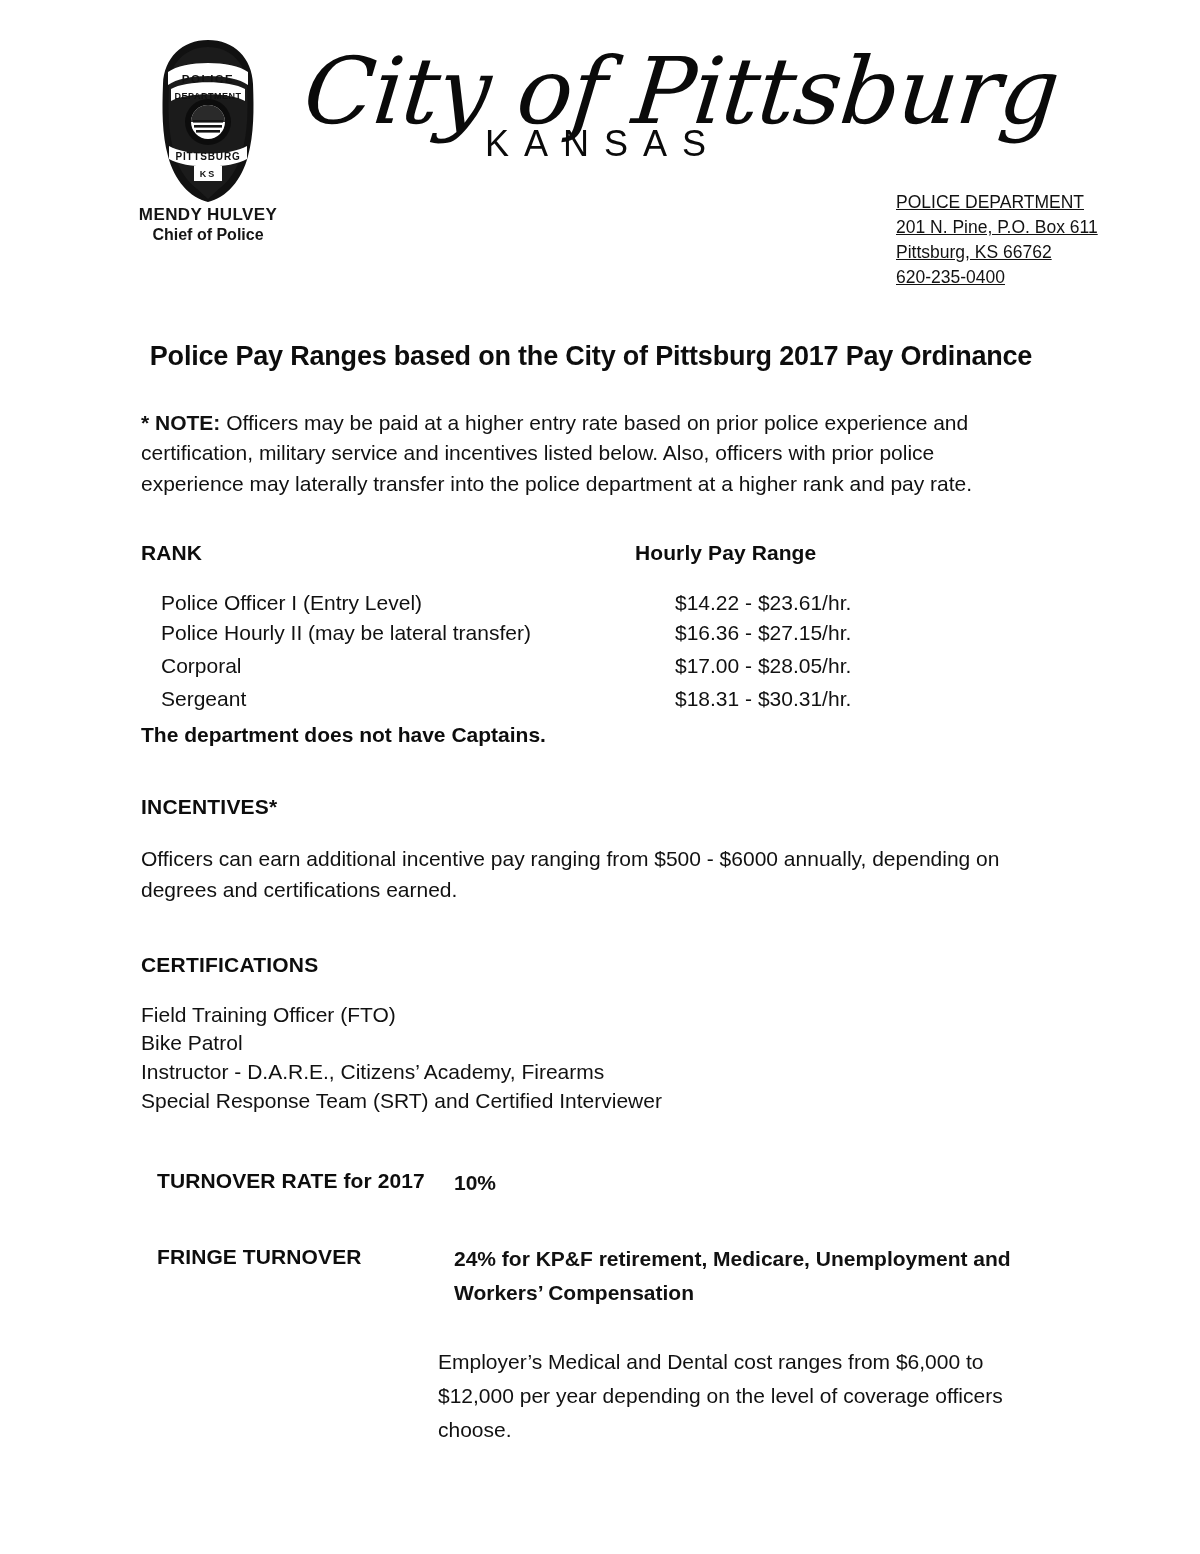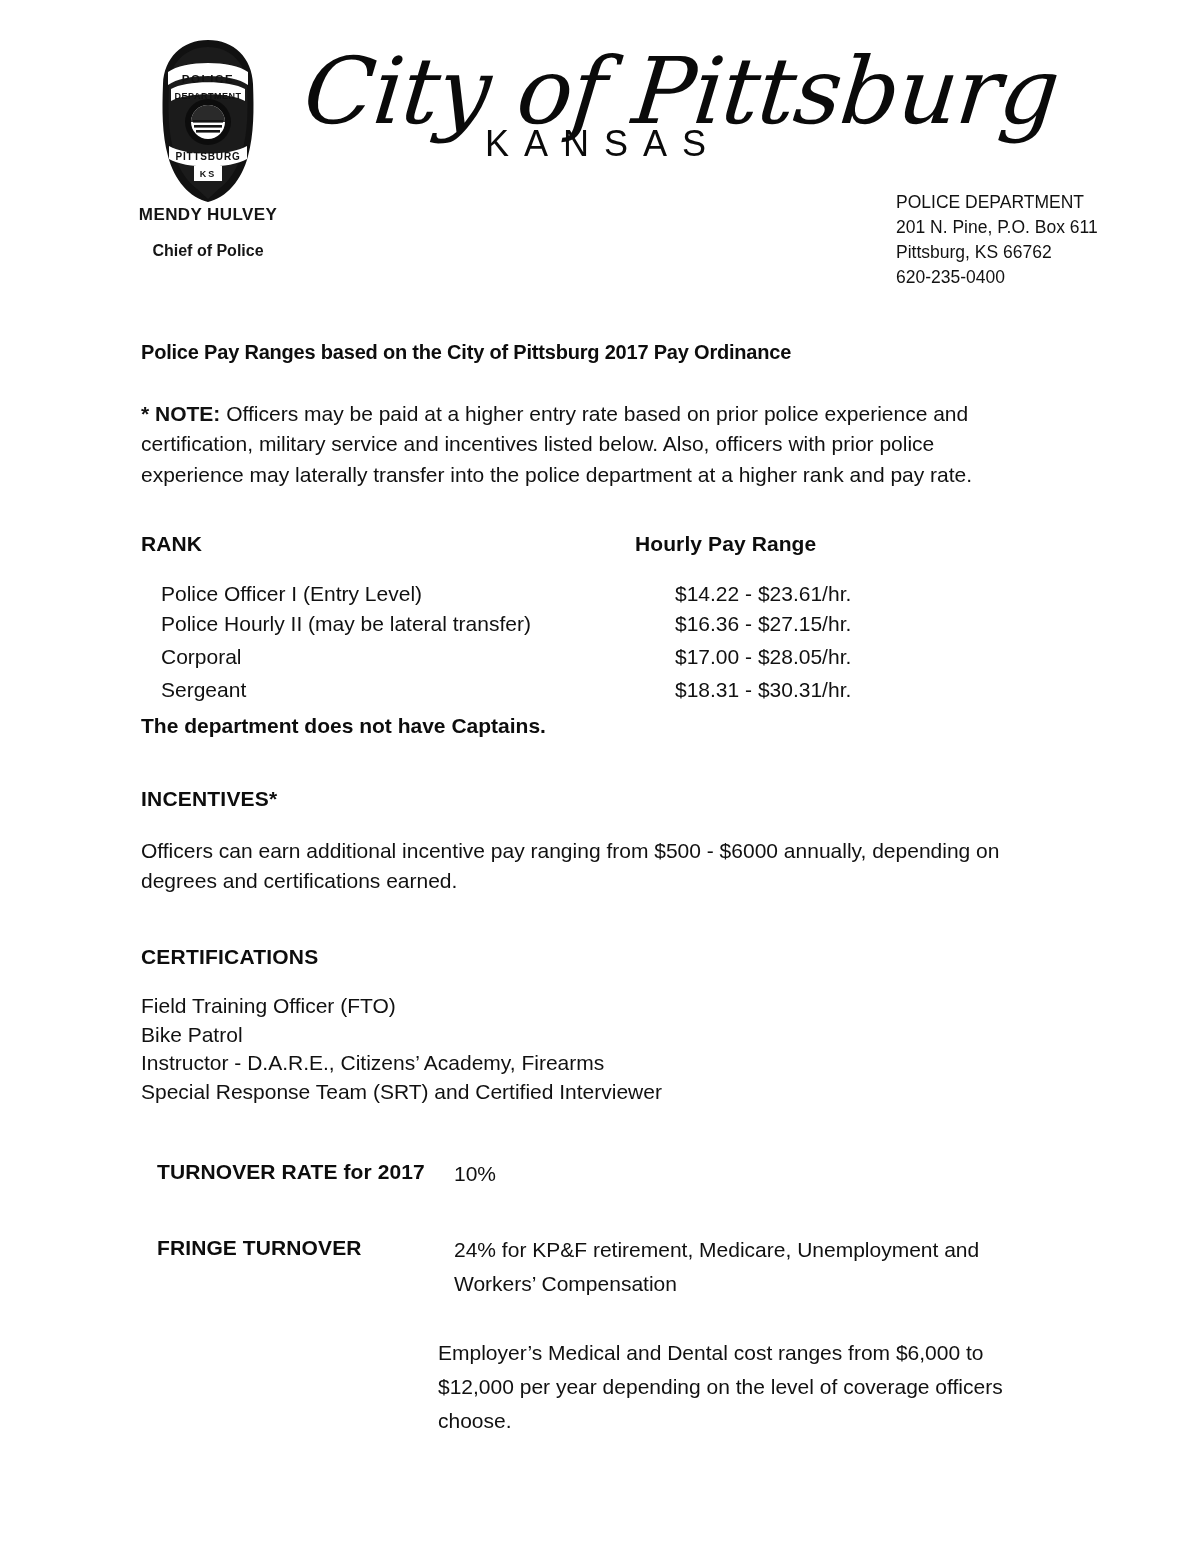--- a/index.html
+++ b/index.html
@@ -44,21 +44,20 @@
     color: #151515;
     margin-top: 0;
     line-height: 1.25;
   }
   #chief-title {
     font-family: "Liberation Sans", sans-serif;
     font-size: 16px;
     font-weight: 700;
     color: #151515;
     line-height: 1.3;
-    margin-top: 16px;
   }
 
   #wordmark {
     position: absolute;
     left: 300px;
     top: 46px;
     width: 600px;
     height: 140px;
   }
   #wordmark-script {
@@ -87,36 +86,36 @@
   #agency-address {
     position: absolute;
     left: 896px;
     top: 190px;
     font-family: "Liberation Sans", sans-serif;
     font-size: 17.5px;
     line-height: 1.42;
     color: #121212;
     white-space: nowrap;
   }
-  #agency-address .addr-line { display: block; }
+  #agency-address .addr-line { display: block; text-decoration: underline; }
 
   
   #doc-body {
     position: absolute;
     left: 141px;
     top: 340px;
     width: 900px;
   }
 
   #doc-title {
     font-family: "Liberation Sans", sans-serif;
-    font-size: 20px;
-    font-weight: 700;
-    color: #0d0d0d;
-    text-align: left;
+    font-size: 27px;
+    font-weight: 700;
+    color: #0d0d0d;
+    text-align: center;
     letter-spacing: -0.2px;
     margin: 0 0 34px 0;
     line-height: 1.25;
   }
 
   .body-para {
     font-family: "Liberation Sans", sans-serif;
     font-size: 21px;
     color: #111111;
     line-height: 1.45;
@@ -201,20 +200,21 @@
     line-height: 1.45;
     letter-spacing: 0.1px;
     margin-left: 16px;
   }
   .kv-value {
     flex: 1 1 auto;
     font-family: "Liberation Sans", sans-serif;
     font-size: 21px;
     color: #111111;
     line-height: 1.62;
+    font-weight: bold;
   }
   #turnover-row { margin-top: 50px; }
   #fringe-row { margin-top: 42px; }
   #fringe-extra {
     margin-left: 297px;
     margin-top: 35px;
     width: 588px;
     font-family: "Liberation Sans", sans-serif;
     font-size: 21px;
     color: #111111;

